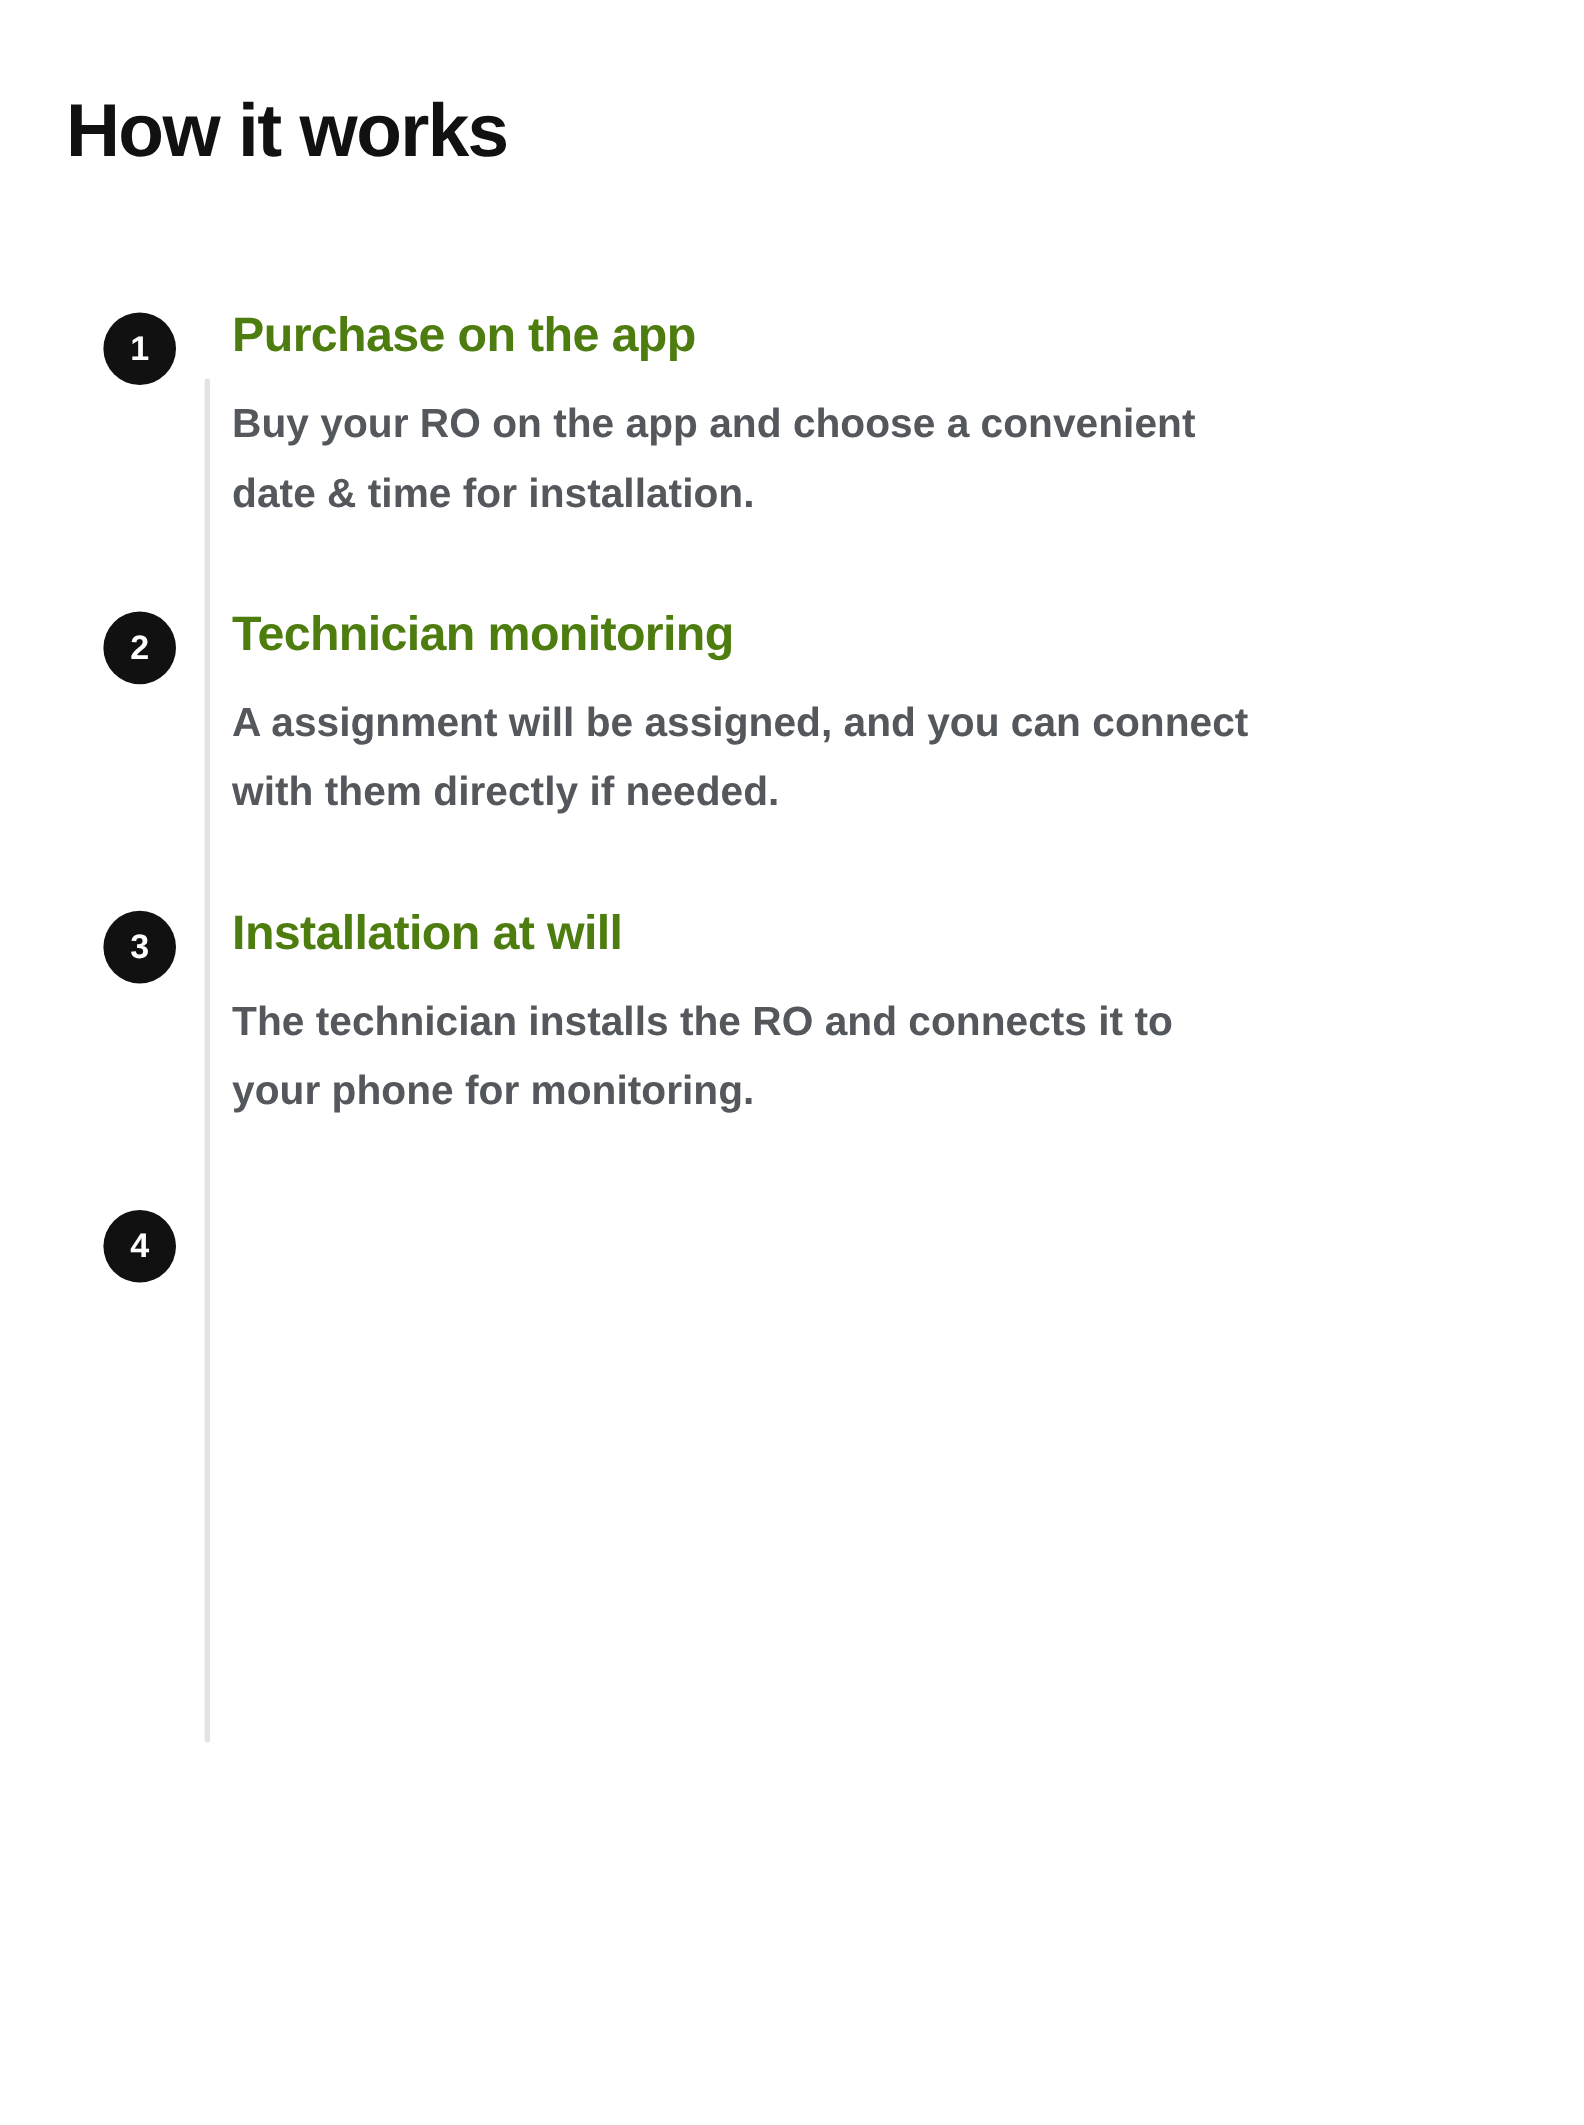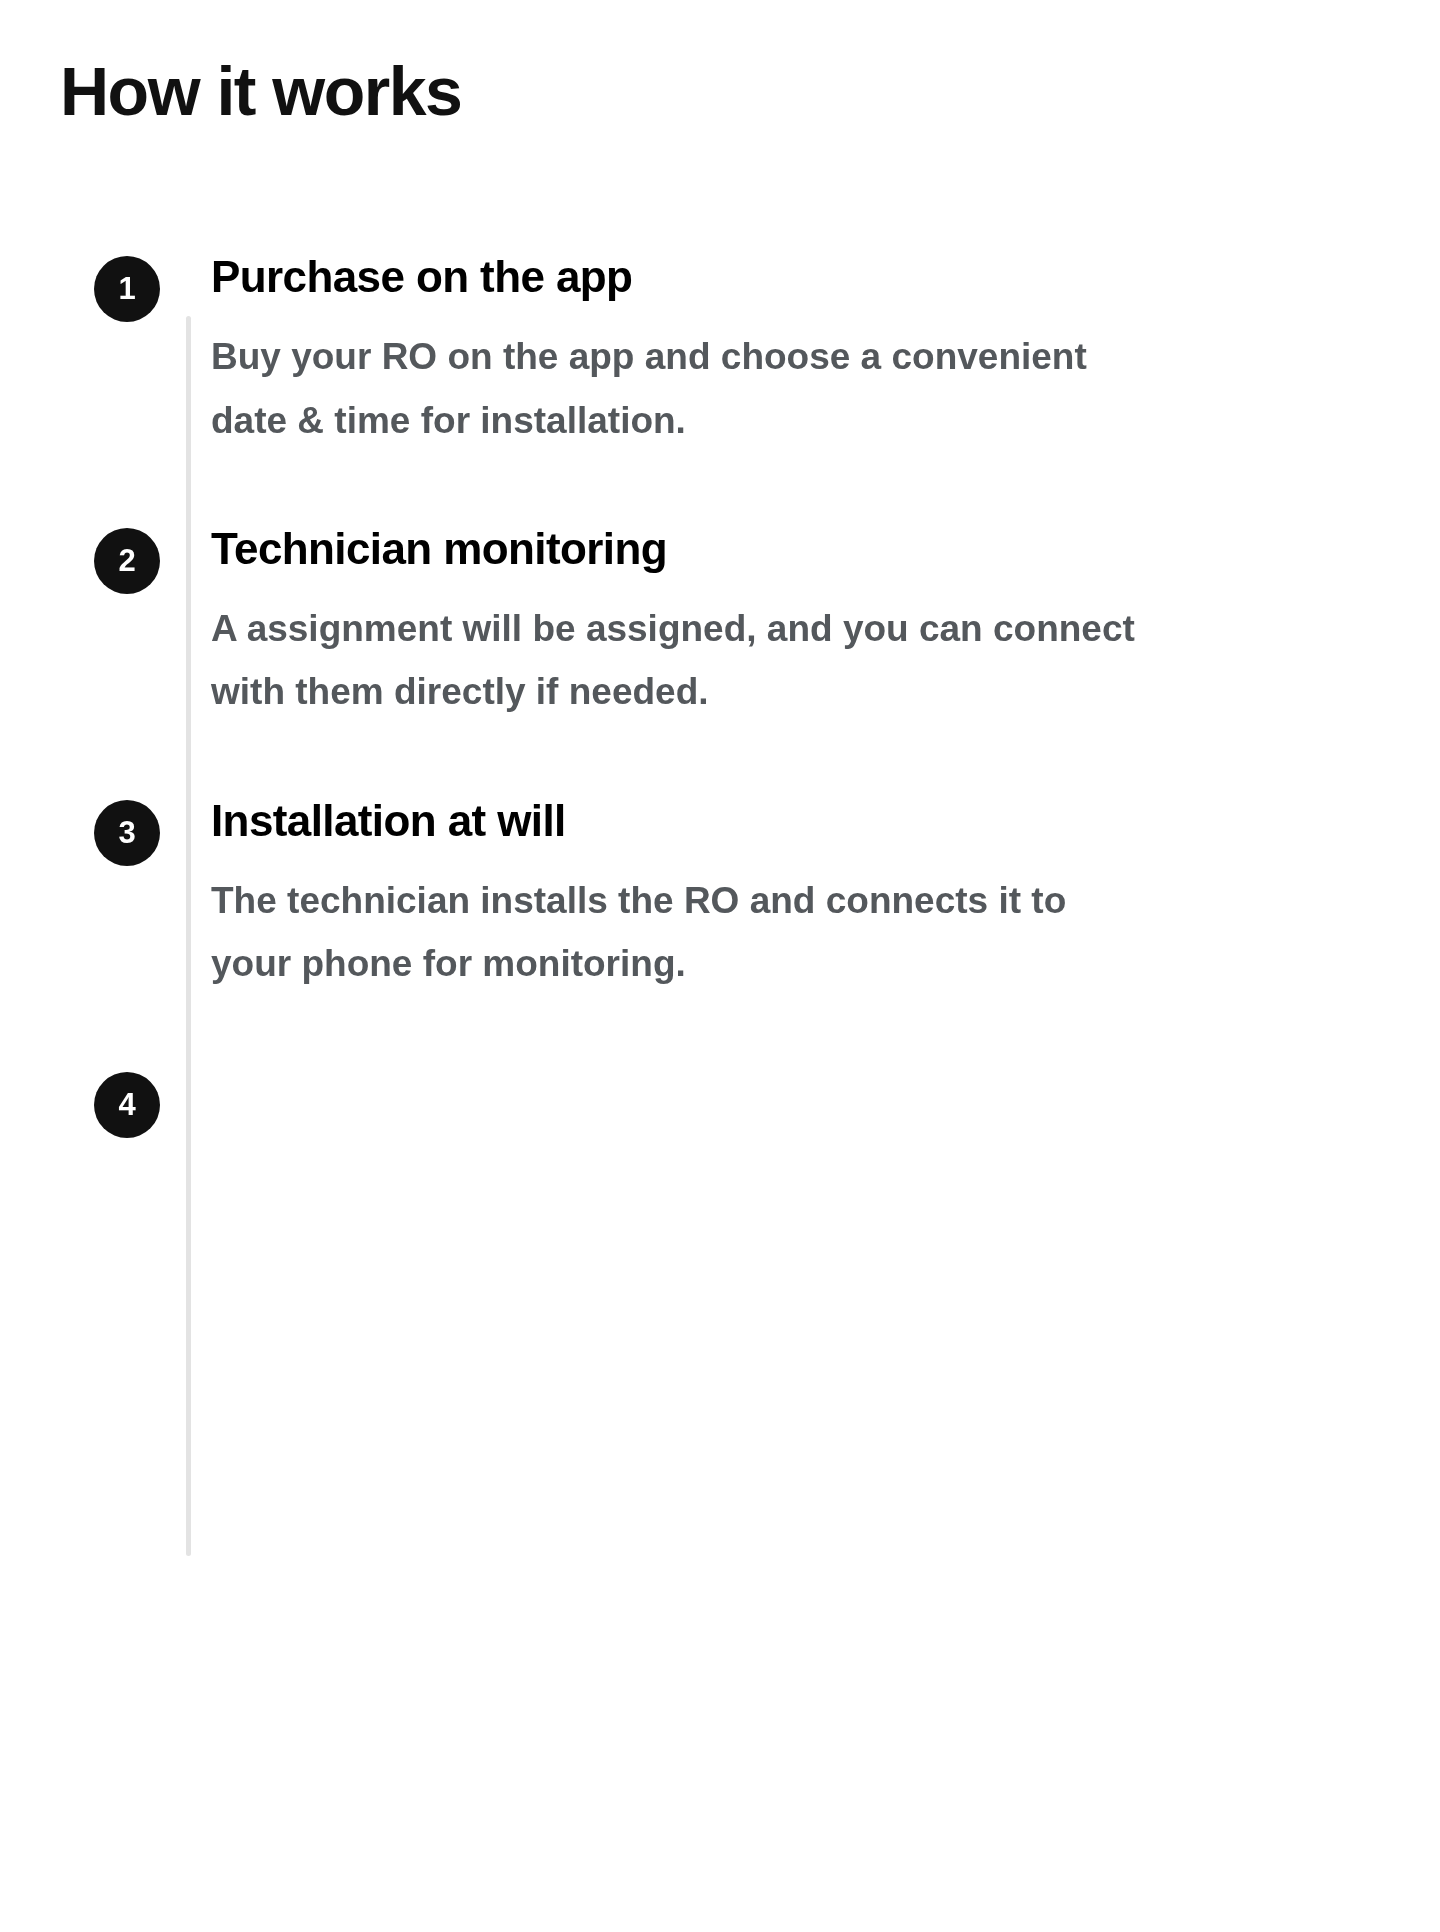--- a/index.html
+++ b/index.html
@@ -24,21 +24,21 @@
     box-sizing: border-box;
     padding: 0 60px;
   }
 
   .page-title {
     font-size: 68px;
     font-weight: 700;
     letter-spacing: -1.5px;
     color: #111111;
     margin: 0;
-    padding-top: 56px;
+    padding-top: 84px;
     line-height: 1.05;
   }
 
   .steps {
     position: relative;
     margin-top: 125px;
   }
 
   
   .timeline-line {
@@ -82,21 +82,21 @@
 
   .step-body {
     margin-left: 51px;
     padding-right: 40px;
   }
 
   .step-title {
     font-size: 44px;
     font-weight: 700;
     letter-spacing: -0.6px;
-    color: #000000;
+    color: #4d7c0f;
     line-height: 1.15;
     margin: 0 0 22px 0;
   }
 
   .step-desc {
     font-size: 37px;
     font-weight: 700;
     color: #54585c;
     line-height: 1.72;
     margin: 0;

